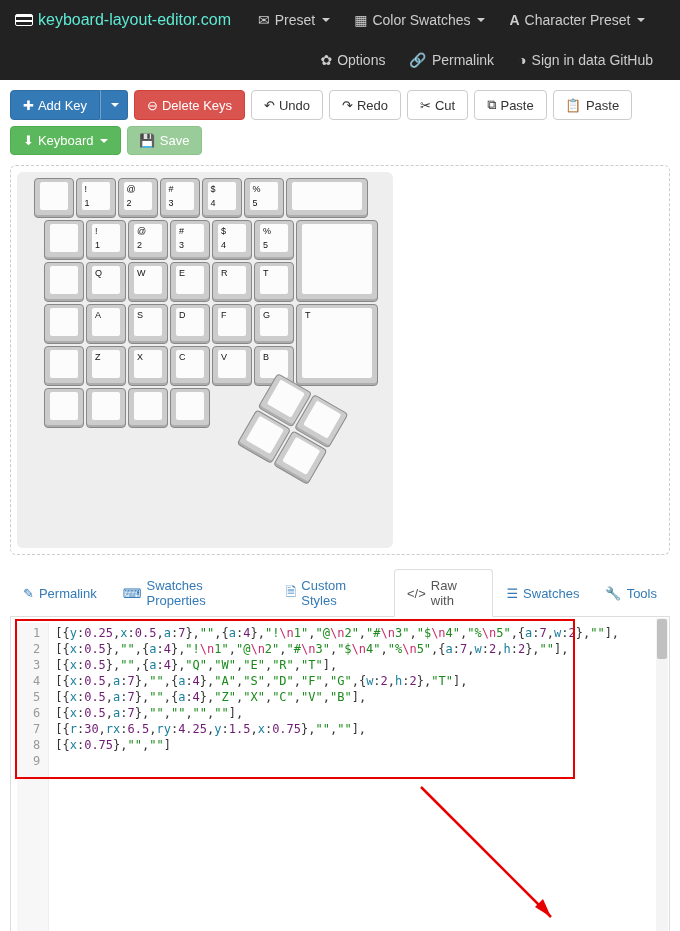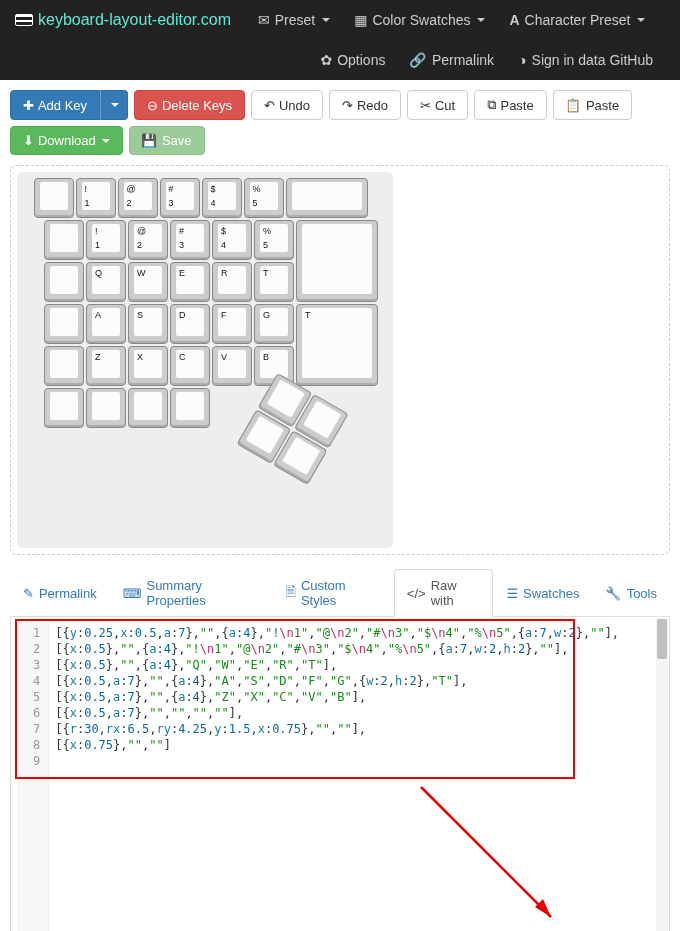--- a/index.html
+++ b/index.html
@@ -41,21 +41,21 @@
 .tab.active { color: #555; border: 1px solid #ddd; border-bottom-color: #fff; border-radius: 4px 4px 0 0; }
 
 
 .editor-wrap { position: relative; border: 1px solid #ddd; border-top: none; height: 328px; background: #fff; }
 .editor { position: absolute; inset: 6px; display: flex; font-family: Consolas, Monaco, monospace; font-size: 12px; overflow: hidden; }
 .gutter { background: #f7f7f7; color: #999; text-align: right; padding: 2px 8px 2px 16px; border-right: 1px solid #eee; user-select: none; }
 .gutter div { height: 16px; line-height: 16px; }
 .code { padding: 2px 6px; white-space: pre; color: #333; }
 .code div { height: 16px; line-height: 16px; }
 .cm-key { color: #1a7f9c; }
-.cm-num { color: #0369a1; }
+.cm-num { color: #701a75; }
 .cm-str { color: #1a8a1a; }
 .cm-esc { color: #c92c6a; }
 .scrollbar-v { position: absolute; right: 1px; top: 1px; bottom: 1px; width: 12px; background: #f4f4f4; }
 .scrollbar-v .thumb { position: absolute; top: 1px; left: 1px; right: 1px; height: 40px; background: #c0c0c0; border-radius: 2px; }
 
 
 .anno-box { position: absolute; border: 2px solid #e60000; pointer-events: none; }
 .anno-arrow { position: absolute; pointer-events: none; }
 </style>
 </head>
@@ -129,21 +129,21 @@
         <span>⧉</span>
         <span>Paste</span>
       </button>
     <button class="btn">
         <span>📋</span>
         <span>Paste</span>
       </button>
     <div class="spacer"></div>
     <button class="btn btn-success">
       <span>⬇</span>
-      <span>Download</span>
+      <span>Keyboard</span>
       <span class="caret"></span>
     </button>
     <button class="btn btn-success-faded">
       <span>💾</span>
       <span>Save</span>
     </button>
   </div>
 
   <div class="panel">
     <div class="kbd-stage" id="kbd-stage">
@@ -337,21 +337,21 @@
       </div>
   </div>
 
   <div class="tabs">
     <div class="tab">
         <span>✎</span>
         <span>Permalink</span>
       </div>
     <div class="tab">
         <span>⌨</span>
-        <span>Summary Properties</span>
+        <span>Swatches Properties</span>
       </div>
     <div class="tab">
         <span>🗎</span>
         <span>Custom Styles</span>
       </div>
     <div class="tab active">
         <span>&lt;/&gt;</span>
         <span>Raw with</span>
       </div>
     <div class="tab">

